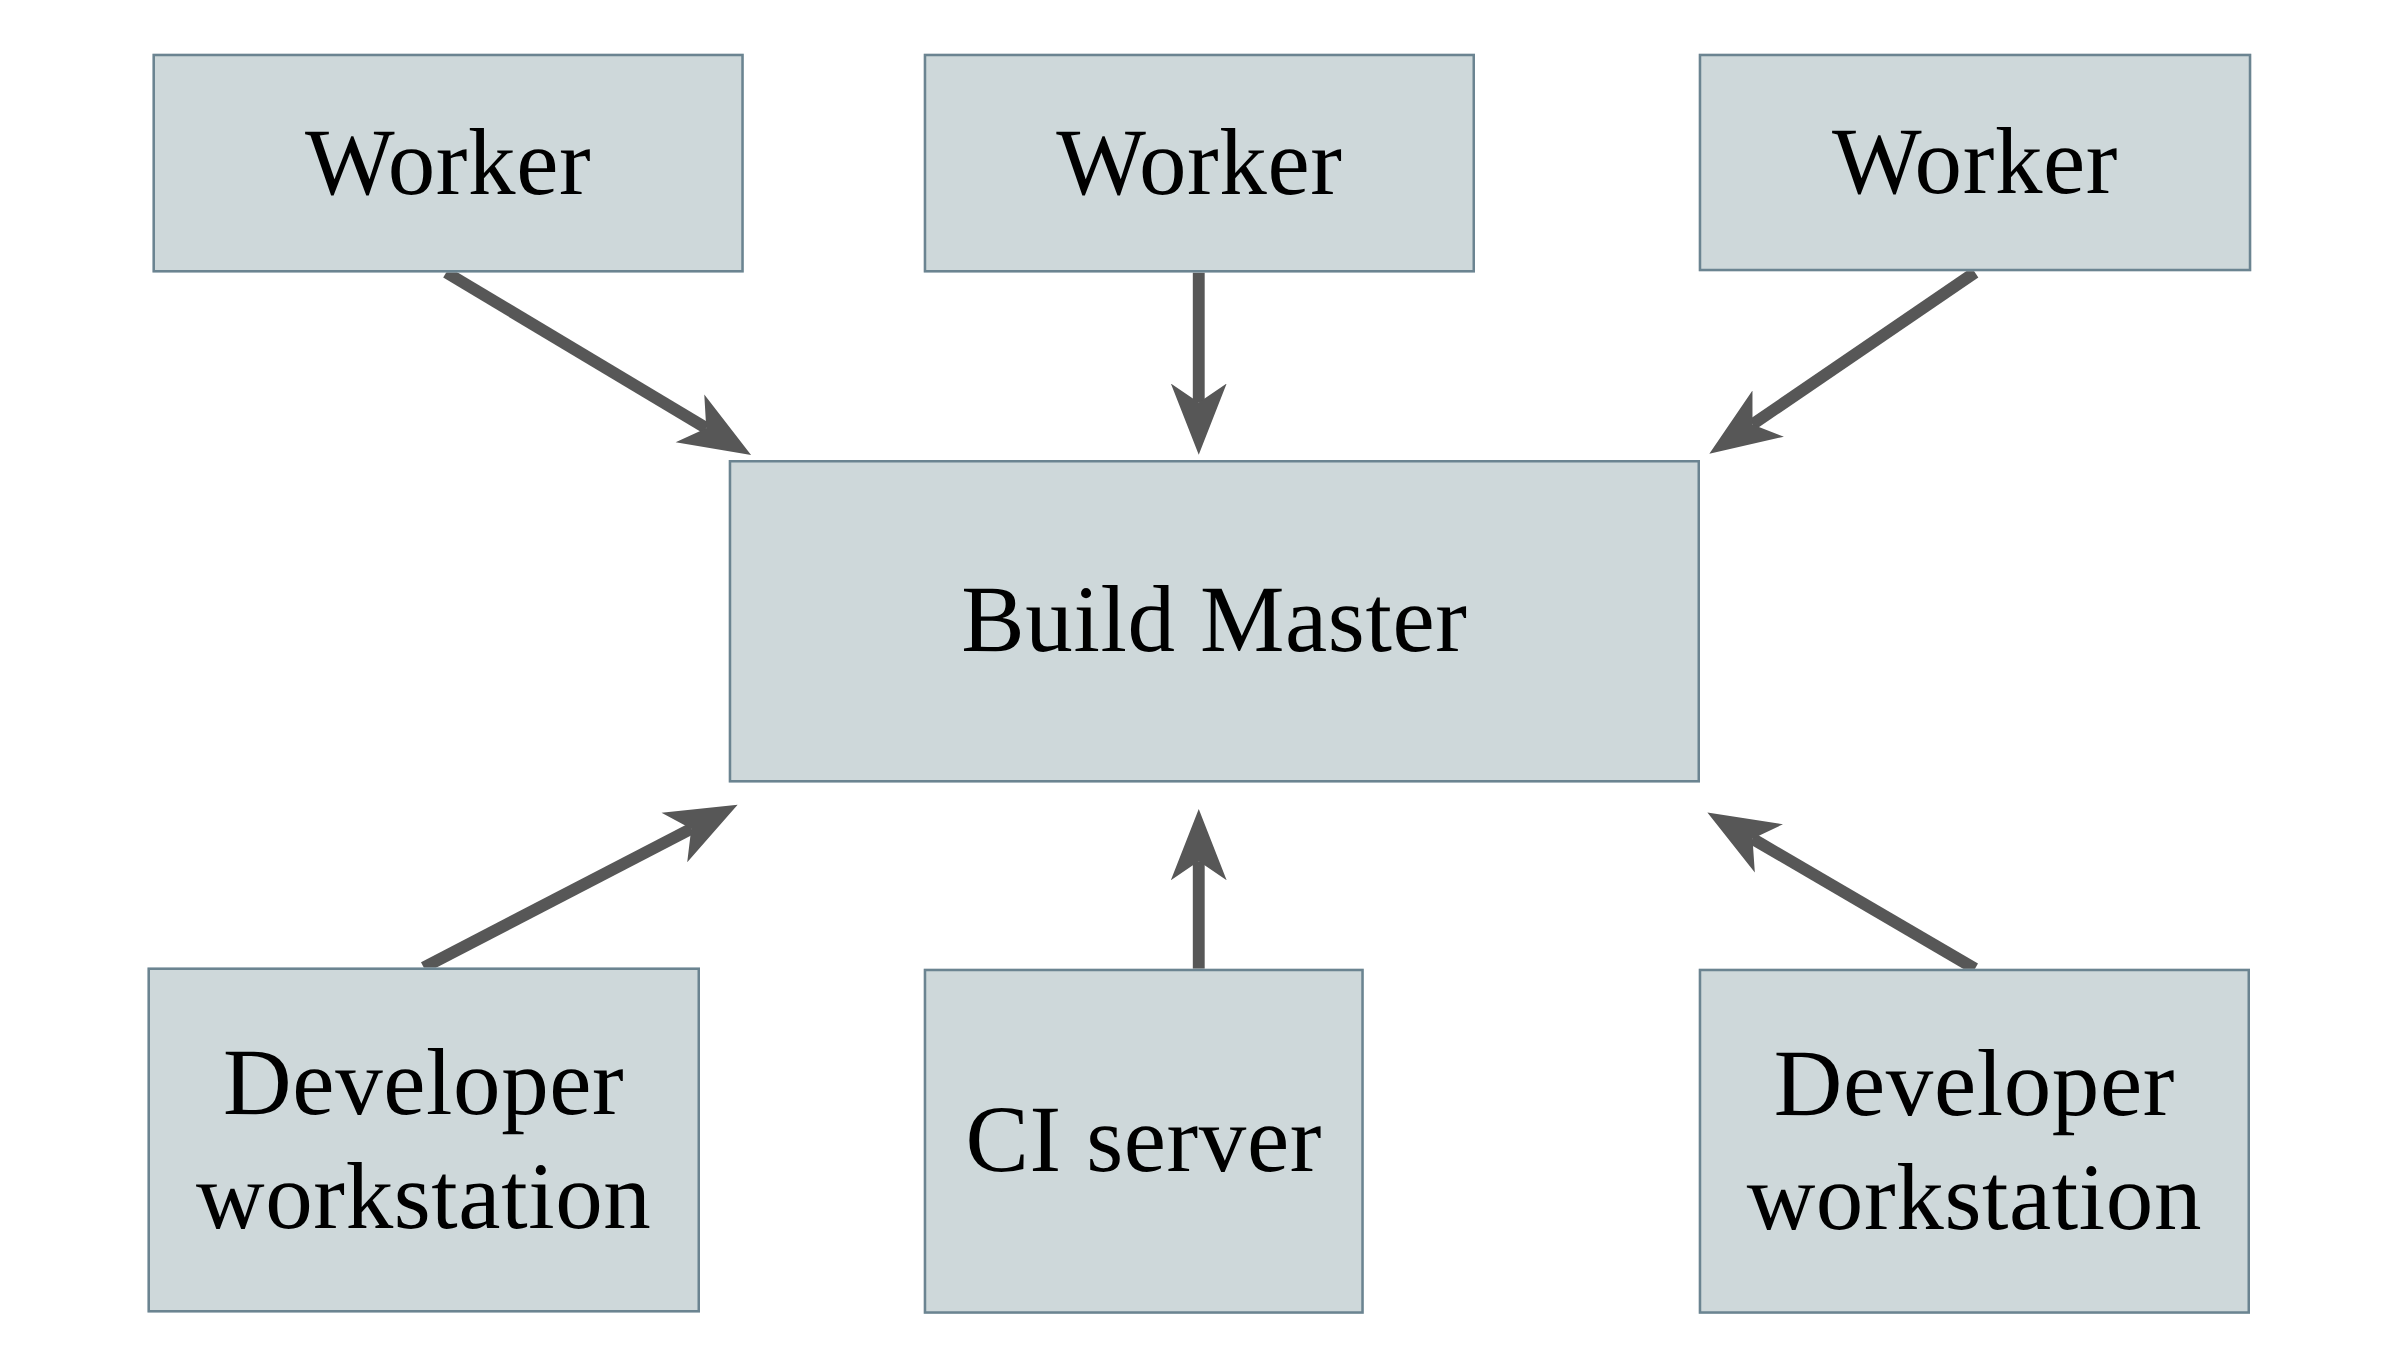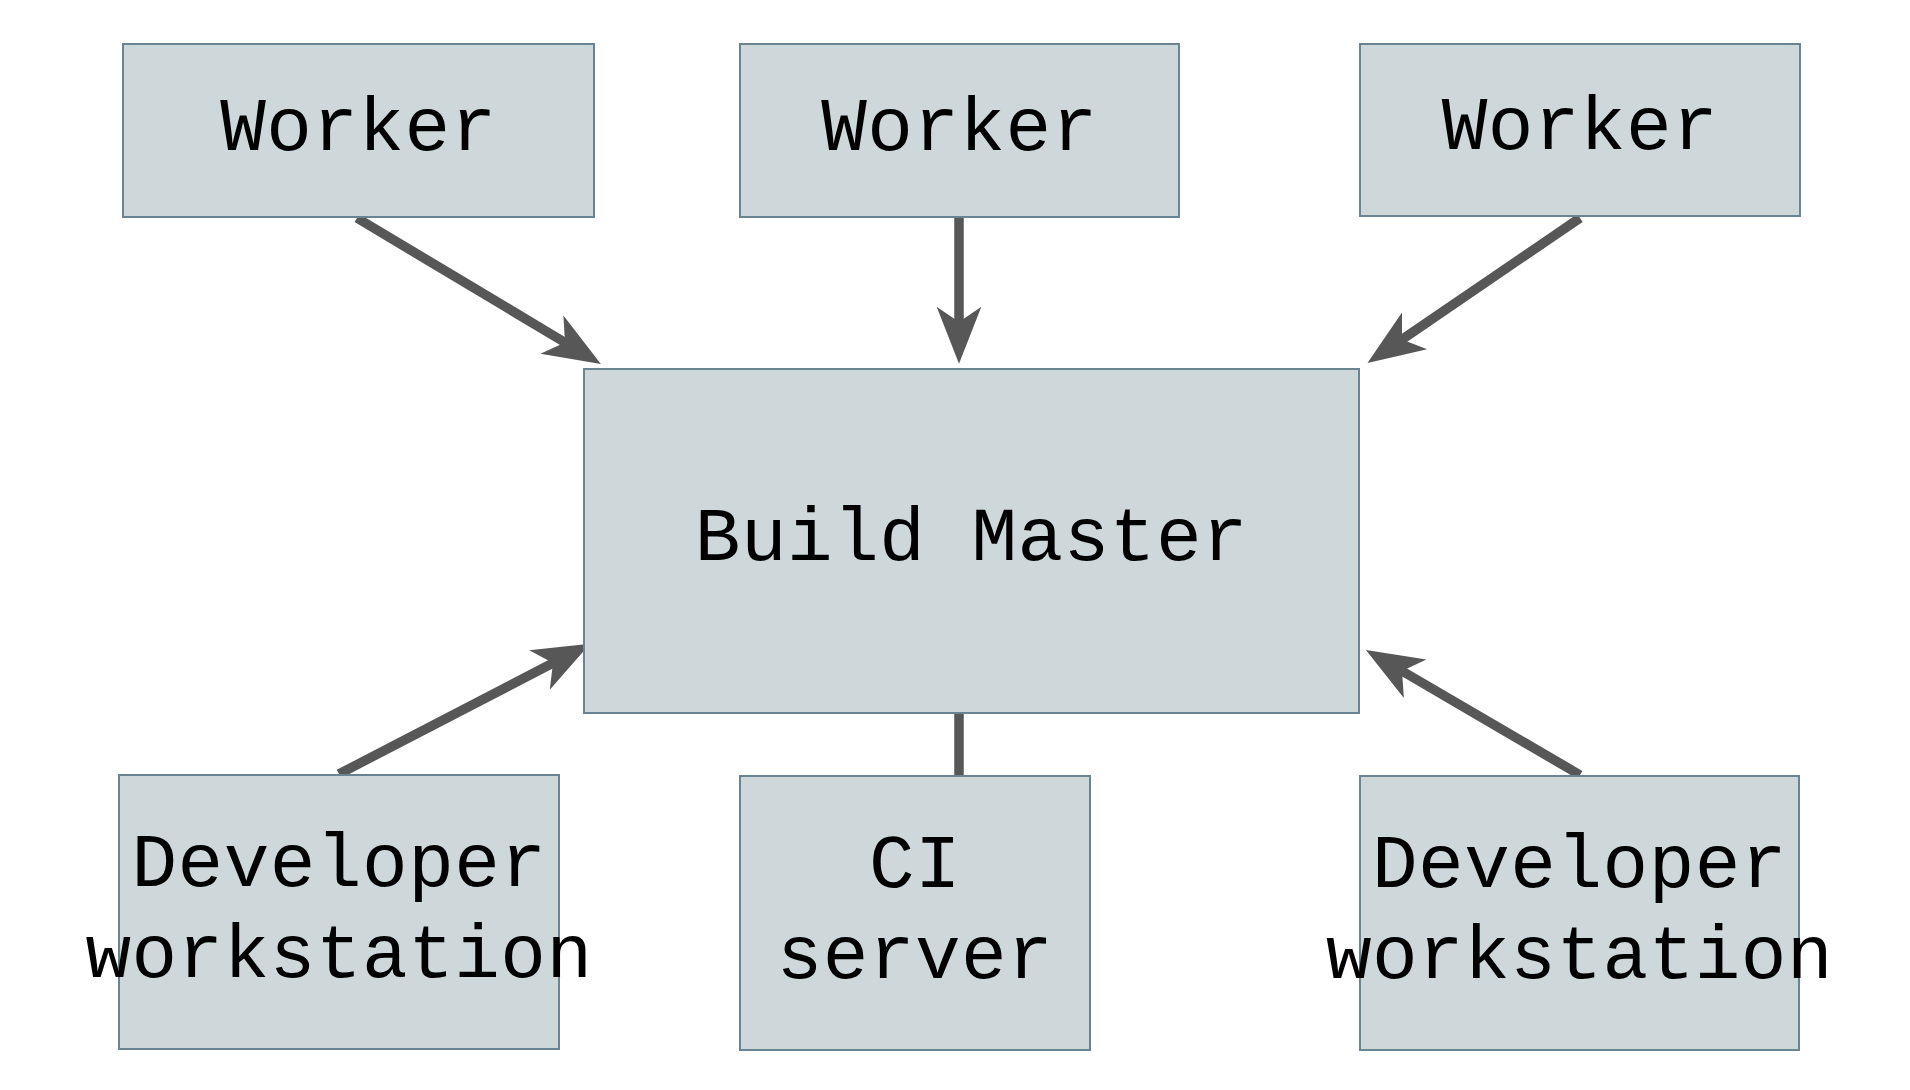--- a/index.html
+++ b/index.html
@@ -5,21 +5,21 @@
   html, body {
     margin: 0;
     padding: 0;
     background: #ffffff;
   }
   .canvas {
     position: relative;
     width: 1910px;
     height: 1090px;
     background: var(--bg, #ffffff);
-    font-family: Liberation Mono, monospace;
+    font-family: Liberation Serif, serif;
     overflow: hidden;
   }
   .arrow-layer {
     position: absolute;
     left: 0;
     top: 0;
     width: 1910px;
     height: 1090px;
   }
   .arrow-line {
@@ -73,21 +73,21 @@
   </div>
 
   <div class="node" style="left:739px; top:43px; width:441px; height:175px;">
     <span class="node-label">Worker</span>
   </div>
 
   <div class="node" style="left:1359px; top:43px; width:442px; height:174px;">
     <span class="node-label">Worker</span>
   </div>
 
-  <div class="node" style="left:583px; top:368px; width:777px; height:346px;">
+  <div class="node" style="left:583px; top:368px; width:777px; height:258px;">
     <span class="node-label">Build Master</span>
   </div>
 
   <div class="node" style="left:118px; top:774px; width:442px; height:276px;">
     <span class="node-label">Developer workstation</span>
   </div>
 
   <div class="node" style="left:739px; top:775px; width:352px; height:276px;">
     <span class="node-label">CI server</span>
   </div>

